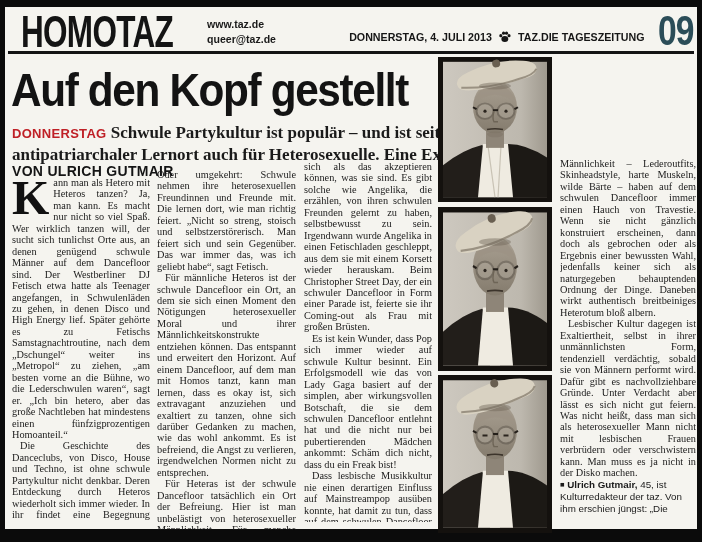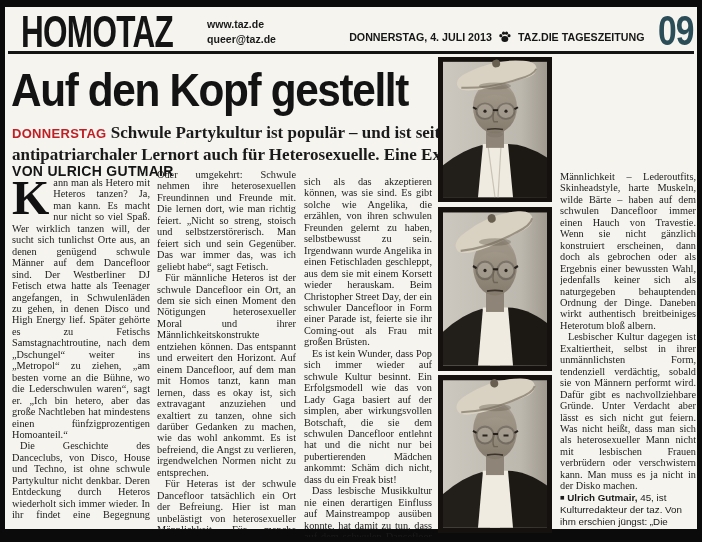--- a/index.html
+++ b/index.html
@@ -31,22 +31,22 @@
             letter-spacing:0.3px; color:#141414; }
 
   
   .col { position:absolute; overflow:hidden; font-family:"Liberation Serif", serif;
          font-size:10.3px; line-height:11.45px; text-align:justify; color:#1b1b1b;
          -webkit-hyphens:auto; hyphens:auto; }
   .col p { margin:0; }
   .col p.ind { text-indent:8px; }
   #col1 { left:12px;  top:177px; width:138px; height:345px; }
   #col2 { left:157px; top:169px; width:139px; height:361px; }
-  #col3 { left:304px; top:176px; width:128px; height:361px; }
-  #col4 { left:560px; top:171px; width:136px; height:356px; }
+  #col3 { left:304px; top:161px; width:128px; height:361px; }
+  #col4 { left:560px; top:158px; width:136px; height:356px; }
   .dropcap { float:left; font-weight:bold; font-size:48px; line-height:38px;
              padding:2px 4px 0 0; color:#111; }
 
   .bio { margin-top:9px; font-family:"Liberation Sans", sans-serif; font-size:9.8px;
          line-height:12.2px; text-align:left; color:#1b1b1b; }
   .bio .bullet { font-size:7.5px; vertical-align:1px; }
   .bio .name { font-weight:bold; }
 
   
   .pframe { position:absolute; left:438px; width:114px; background:#14110e; }

